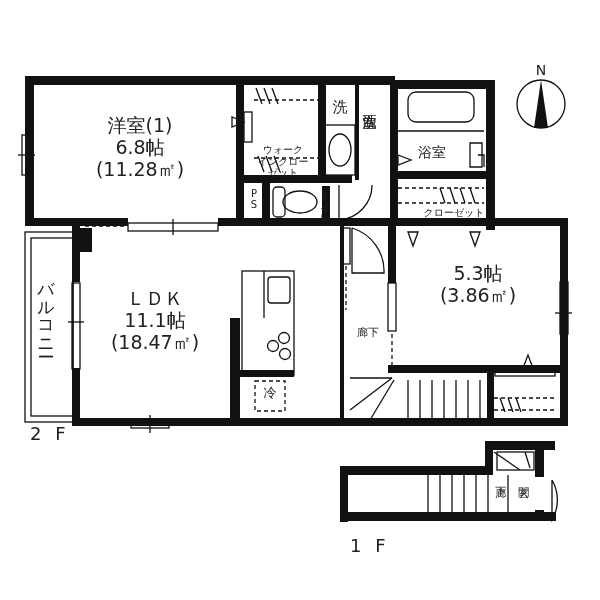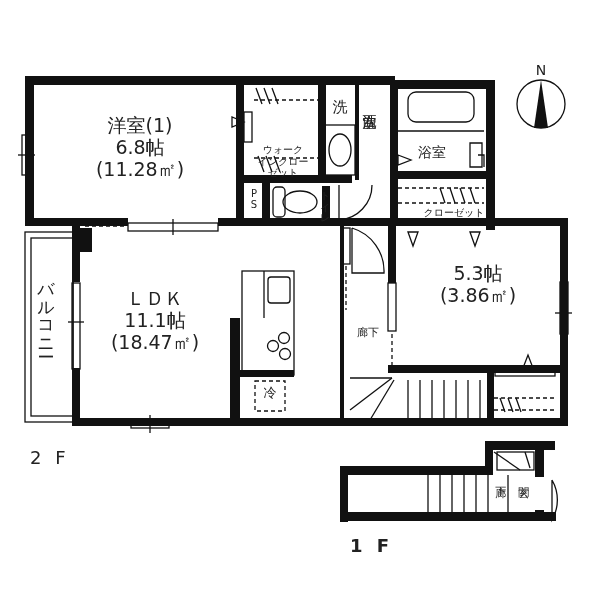--- a/index.html
+++ b/index.html
@@ -178,17 +178,17 @@
 
 <div class="lbl vt" style="left:36px;top:270px;font-size:17px;">バルコニー</div>
 <div class="lbl" style="left:258px;top:386px;width:24px;font-size:13px;">冷</div>
 <div class="lbl" style="left:350px;top:327px;width:36px;font-size:11px;">廊下</div>
 
 <div class="lbl big" style="left:408px;top:263px;width:140px;">
   <div>5.3帖</div>
   <div>(3.86㎡)</div>
 </div>
 
-<div class="lbl" style="left:30px;top:448px;font-size:18px;letter-spacing:4px;">2 F</div>
+<div class="lbl" style="left:30px;top:424px;font-size:18px;letter-spacing:4px;">2 F</div>
 
 <div class="lbl vt" style="left:493px;top:478px;font-size:11px;">廊下</div>
 <div class="lbl vt" style="left:516px;top:478px;font-size:11px;">玄関</div>
-<div class="lbl" style="left:350px;top:536px;font-size:18px;letter-spacing:4px;font-weight:bold;">1 F</div>
+<div class="lbl" style="left:350px;top:536px;font-size:18px;letter-spacing:4px;">1 F</div>
 
 </body></html>

